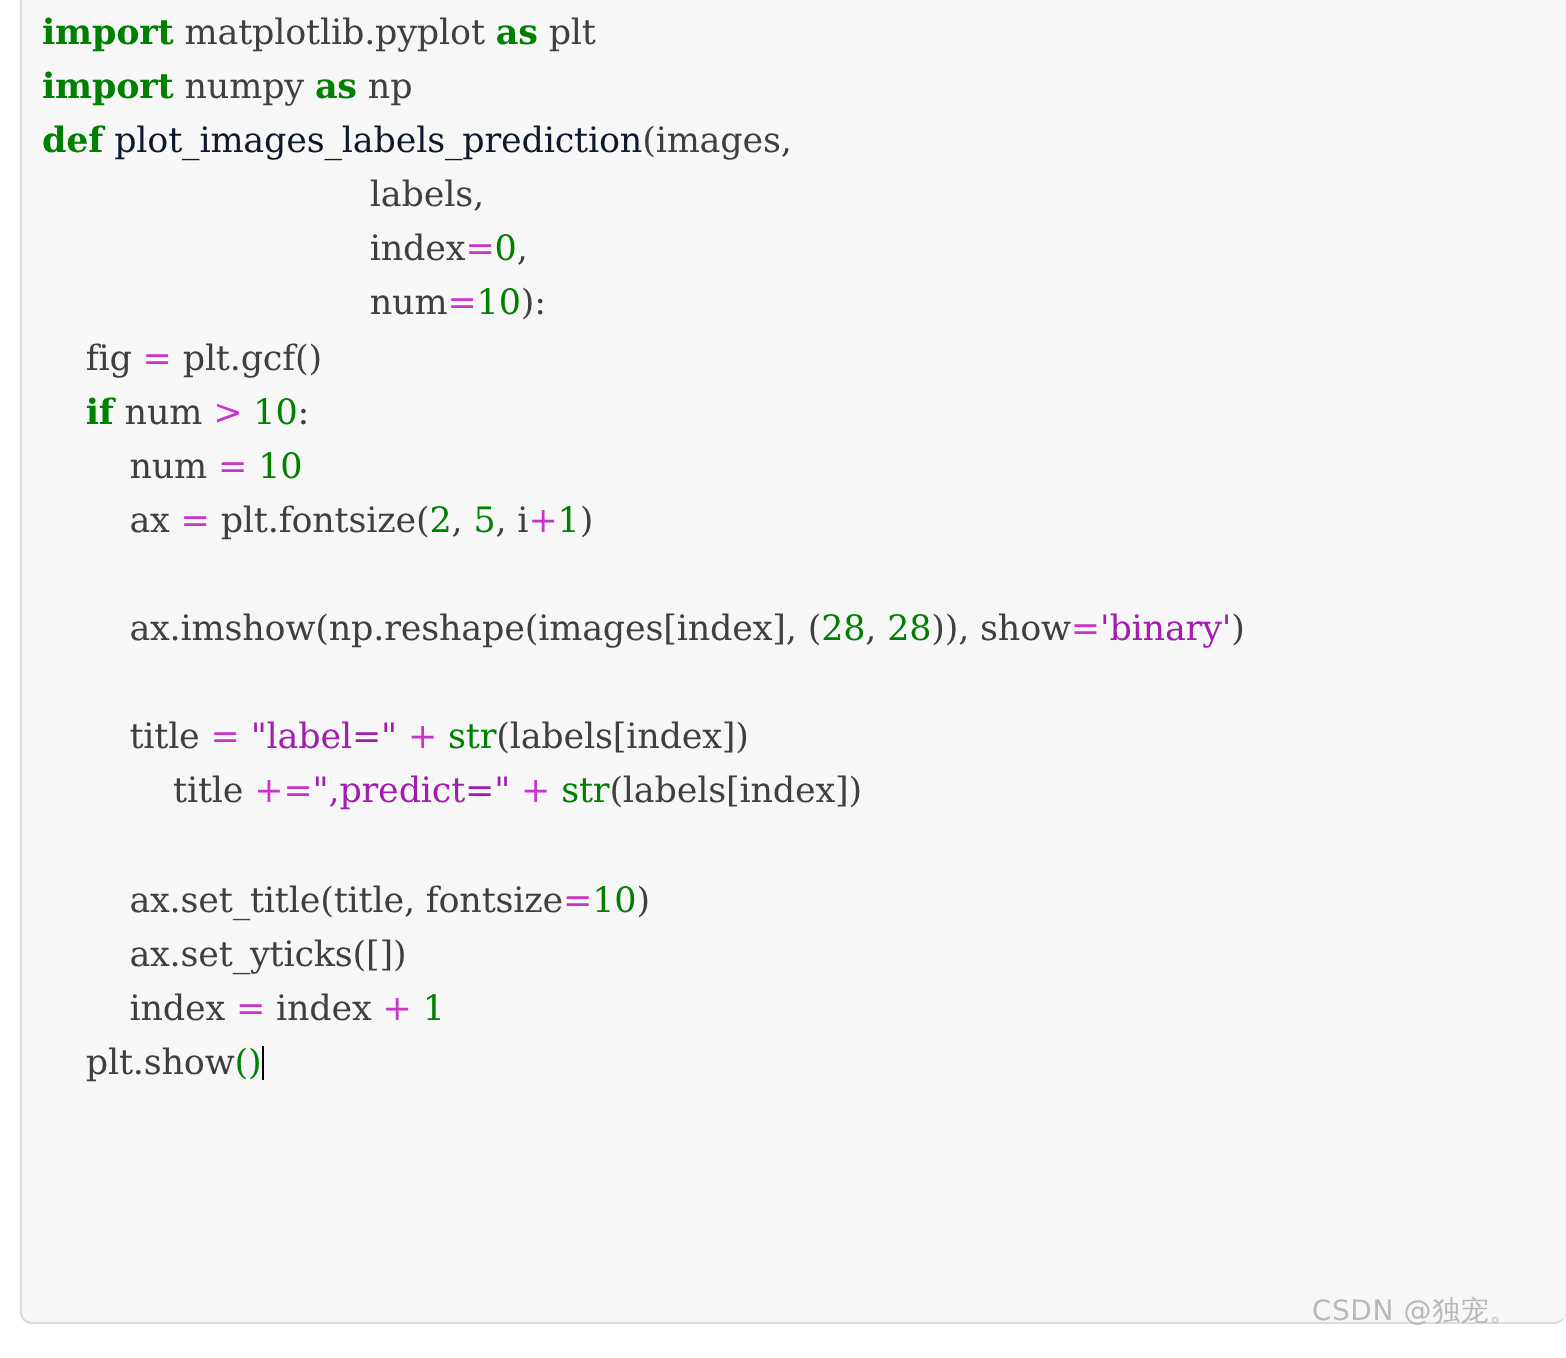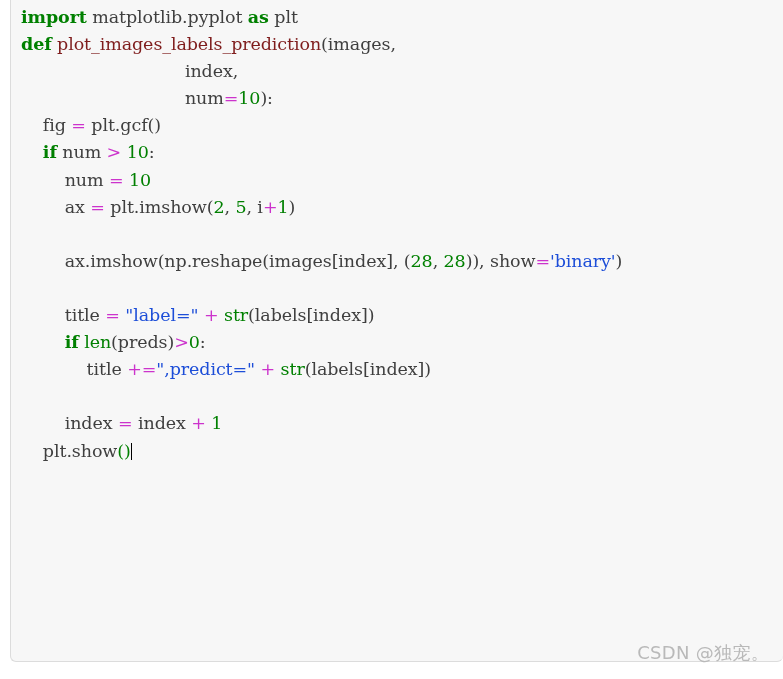--- a/index.html
+++ b/index.html
@@ -46,64 +46,67 @@
     color: #3f3f3f;
     padding-left: 10px;
     letter-spacing: -0.1px;
   }
 
   .tok { font-family: "DejaVu Serif", serif; }
 
   
   .kw   { color: #008000; font-weight: bold; }
   .bi   { color: #008000; font-weight: normal; }
-  .fn   { color: #7f1d1d; font-weight: normal; }
+  .fn   { color: #0f172a; font-weight: normal; }
   .num  { color: #008000; }
-  .str  { color: #1d4ed8; }
+  .str  { color: #a21caf; }
   .op   { color: #cc33cc; }
   .pl   { color: #3f3f3f; }
 
   .cursor {
     display: inline-block;
     width: 1.5px;
     height: 17px;
     background: #000000;
     vertical-align: -3px;
     margin-left: 0px;
   }
 
   #watermark {
     position: absolute;
-    right: 14px;
+    right: 24px;
     bottom: 14px;
     font-family: "DejaVu Sans", sans-serif;
-    font-size: 18px;
+    font-size: 14px;
     color: #b9b9b9;
     white-space: pre;
     letter-spacing: 0.3px;
   }
 </style>
 </head>
 <body>
 
 <div id="code-card">
   <div id="code-body">
       <div class="code-line"><span class="tok kw">import</span><span class="tok pl"> matplotlib.pyplot </span><span class="tok kw">as</span><span class="tok pl"> plt</span></div>
+      <div class="code-line"><span class="tok kw">import</span><span class="tok pl"> numpy </span><span class="tok kw">as</span><span class="tok pl"> np</span></div>
       <div class="code-line"><span class="tok kw">def</span><span class="tok pl"> </span><span class="tok fn">plot_images_labels_prediction</span><span class="tok pl">(images,</span></div>
-      <div class="code-line"><span class="tok pl">                              index,</span></div>
+      <div class="code-line"><span class="tok pl">                              labels,</span></div>
+      <div class="code-line"><span class="tok pl">                              index</span><span class="tok op">=</span><span class="tok num">0</span><span class="tok pl">,</span></div>
       <div class="code-line"><span class="tok pl">                              num</span><span class="tok op">=</span><span class="tok num">10</span><span class="tok pl">):</span></div>
       <div class="code-line"><span class="tok pl">    fig </span><span class="tok op">=</span><span class="tok pl"> plt.gcf()</span></div>
       <div class="code-line"><span class="tok pl">    </span><span class="tok kw">if</span><span class="tok pl"> num </span><span class="tok op">&gt;</span><span class="tok pl"> </span><span class="tok num">10</span><span class="tok pl">:</span></div>
       <div class="code-line"><span class="tok pl">        num </span><span class="tok op">=</span><span class="tok pl"> </span><span class="tok num">10</span></div>
-      <div class="code-line"><span class="tok pl">        ax </span><span class="tok op">=</span><span class="tok pl"> plt.imshow(</span><span class="tok num">2</span><span class="tok pl">, </span><span class="tok num">5</span><span class="tok pl">, i</span><span class="tok op">+</span><span class="tok num">1</span><span class="tok pl">)</span></div>
+      <div class="code-line"><span class="tok pl">        ax </span><span class="tok op">=</span><span class="tok pl"> plt.fontsize(</span><span class="tok num">2</span><span class="tok pl">, </span><span class="tok num">5</span><span class="tok pl">, i</span><span class="tok op">+</span><span class="tok num">1</span><span class="tok pl">)</span></div>
       <div class="code-line">&nbsp;</div>
       <div class="code-line"><span class="tok pl">        ax.imshow(np.reshape(images[index], (</span><span class="tok num">28</span><span class="tok pl">, </span><span class="tok num">28</span><span class="tok pl">)), show</span><span class="tok op">=</span><span class="tok str">'binary'</span><span class="tok pl">)</span></div>
       <div class="code-line">&nbsp;</div>
       <div class="code-line"><span class="tok pl">        title </span><span class="tok op">=</span><span class="tok pl"> </span><span class="tok str">"label="</span><span class="tok pl"> </span><span class="tok op">+</span><span class="tok pl"> </span><span class="tok bi">str</span><span class="tok pl">(labels[index])</span></div>
-      <div class="code-line"><span class="tok pl">        </span><span class="tok kw">if</span><span class="tok pl"> </span><span class="tok bi">len</span><span class="tok pl">(preds)</span><span class="tok op">&gt;</span><span class="tok num">0</span><span class="tok pl">:</span></div>
       <div class="code-line"><span class="tok pl">            title </span><span class="tok op">+=</span><span class="tok str">",predict="</span><span class="tok pl"> </span><span class="tok op">+</span><span class="tok pl"> </span><span class="tok bi">str</span><span class="tok pl">(labels[index])</span></div>
       <div class="code-line">&nbsp;</div>
+      <div class="code-line"><span class="tok pl">        ax.set_title(title, fontsize</span><span class="tok op">=</span><span class="tok num">10</span><span class="tok pl">)</span></div>
+      <div class="code-line"><span class="tok pl">        ax.set_yticks([])</span></div>
       <div class="code-line"><span class="tok pl">        index </span><span class="tok op">=</span><span class="tok pl"> index </span><span class="tok op">+</span><span class="tok pl"> </span><span class="tok num">1</span></div>
       <div class="code-line"><span class="tok pl">    plt.show</span><span class="tok bi">()</span><span class="cursor"></span></div>
     </div>
 </div>
 
 <div id="watermark">CSDN @独宠。</div>
 
 </body></html>

